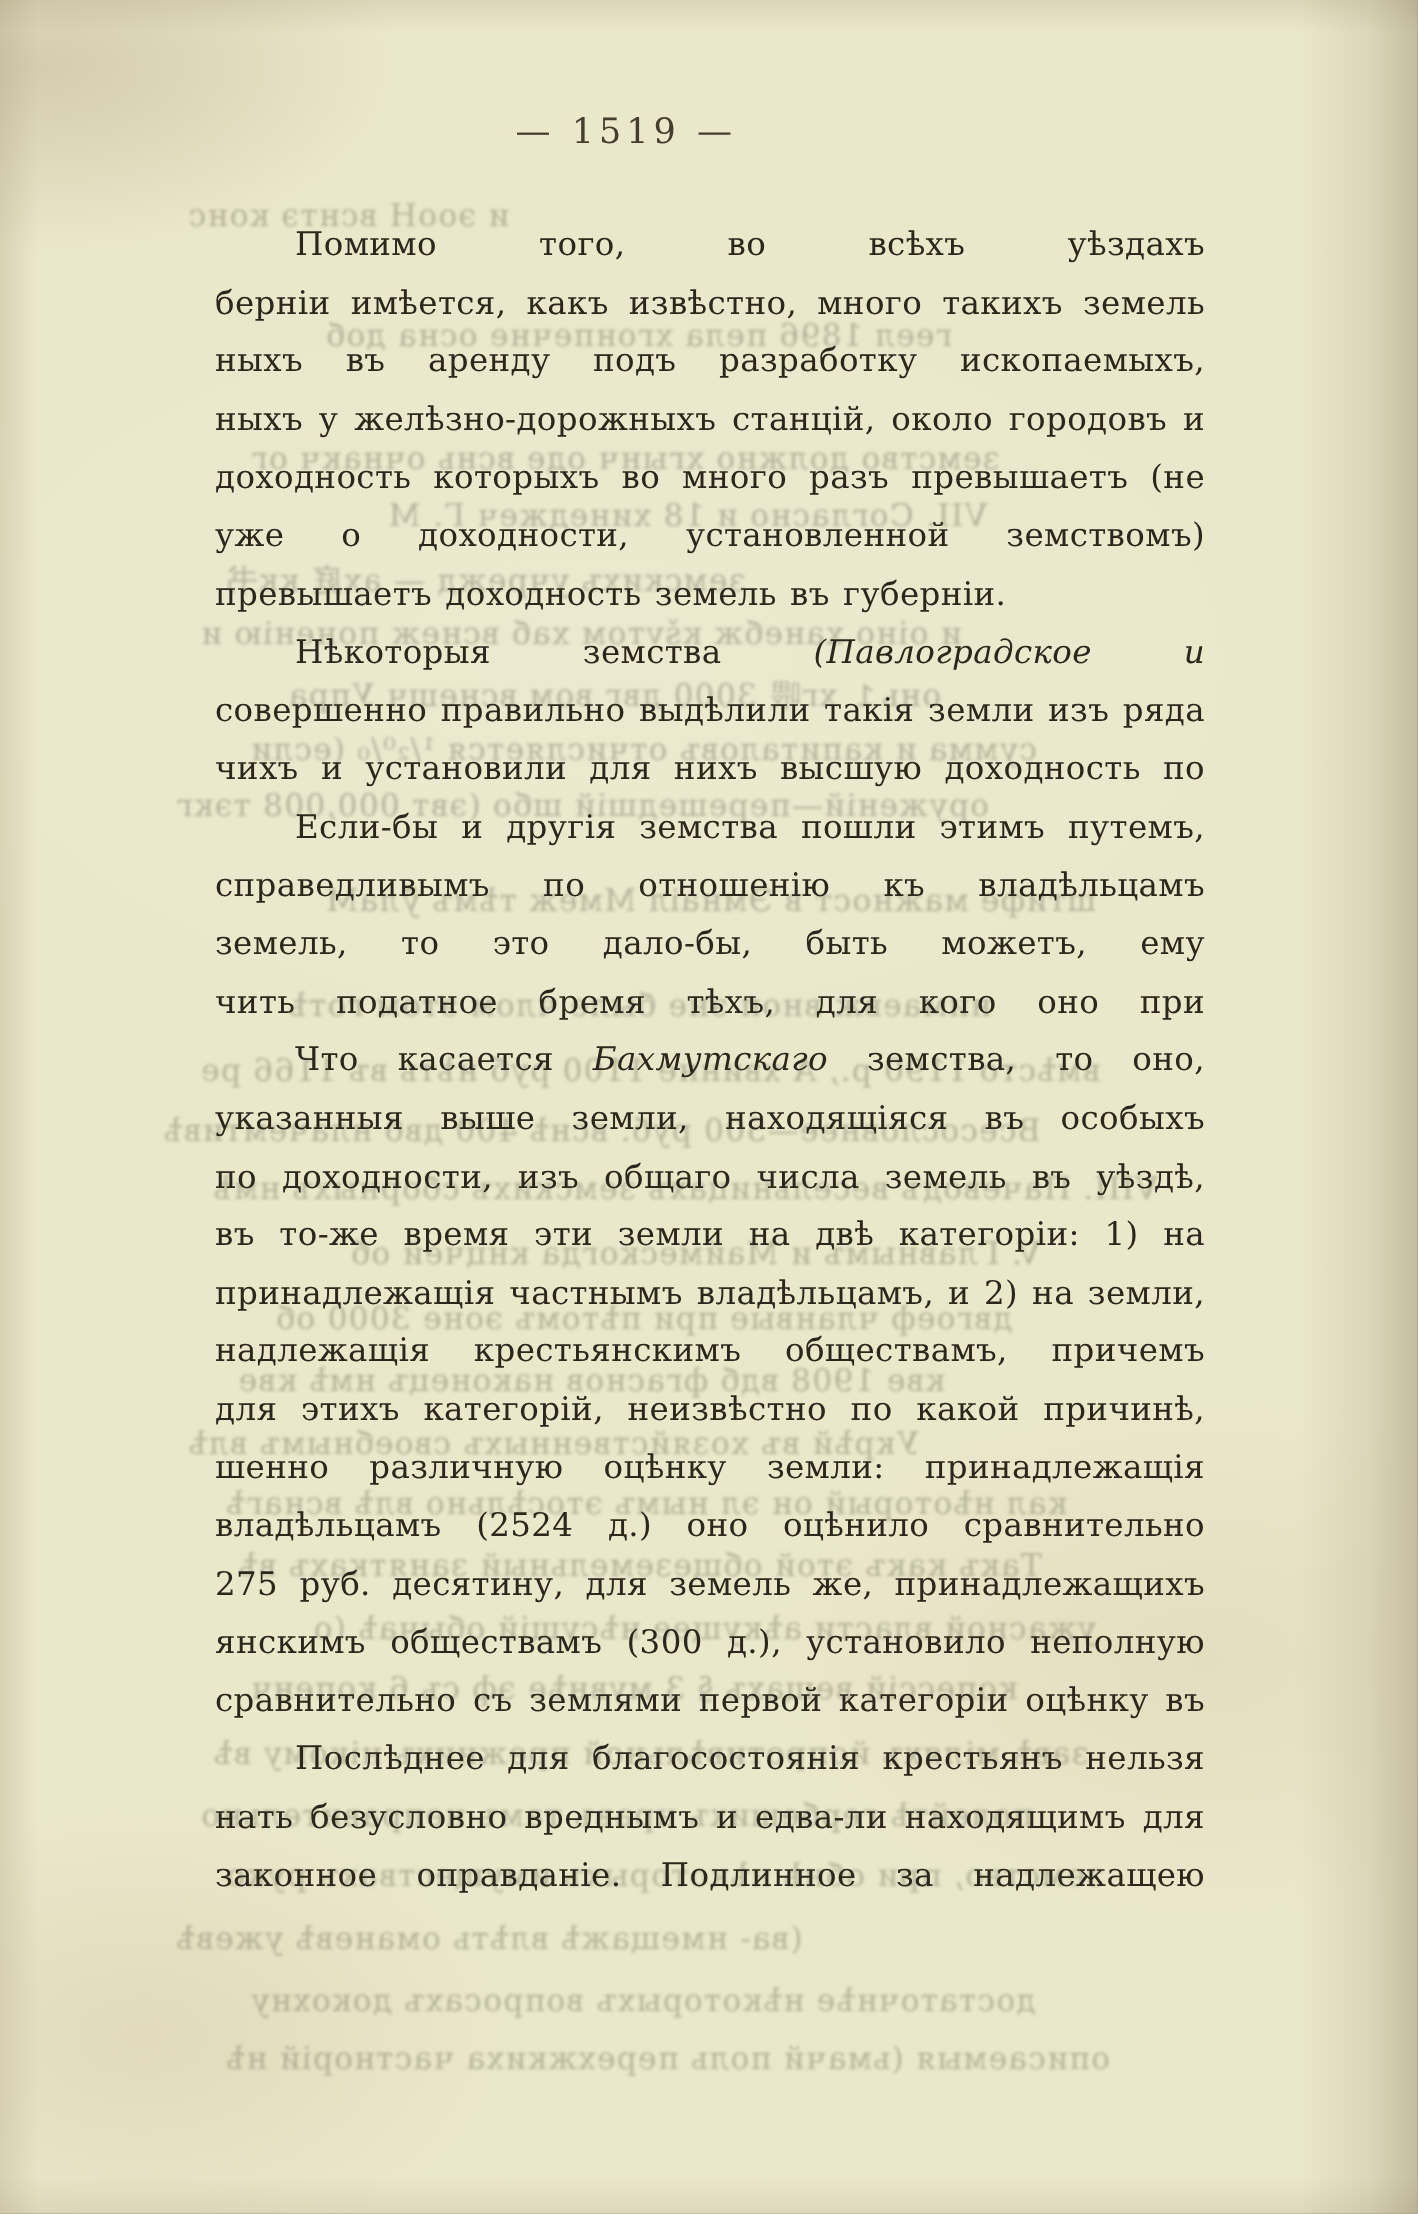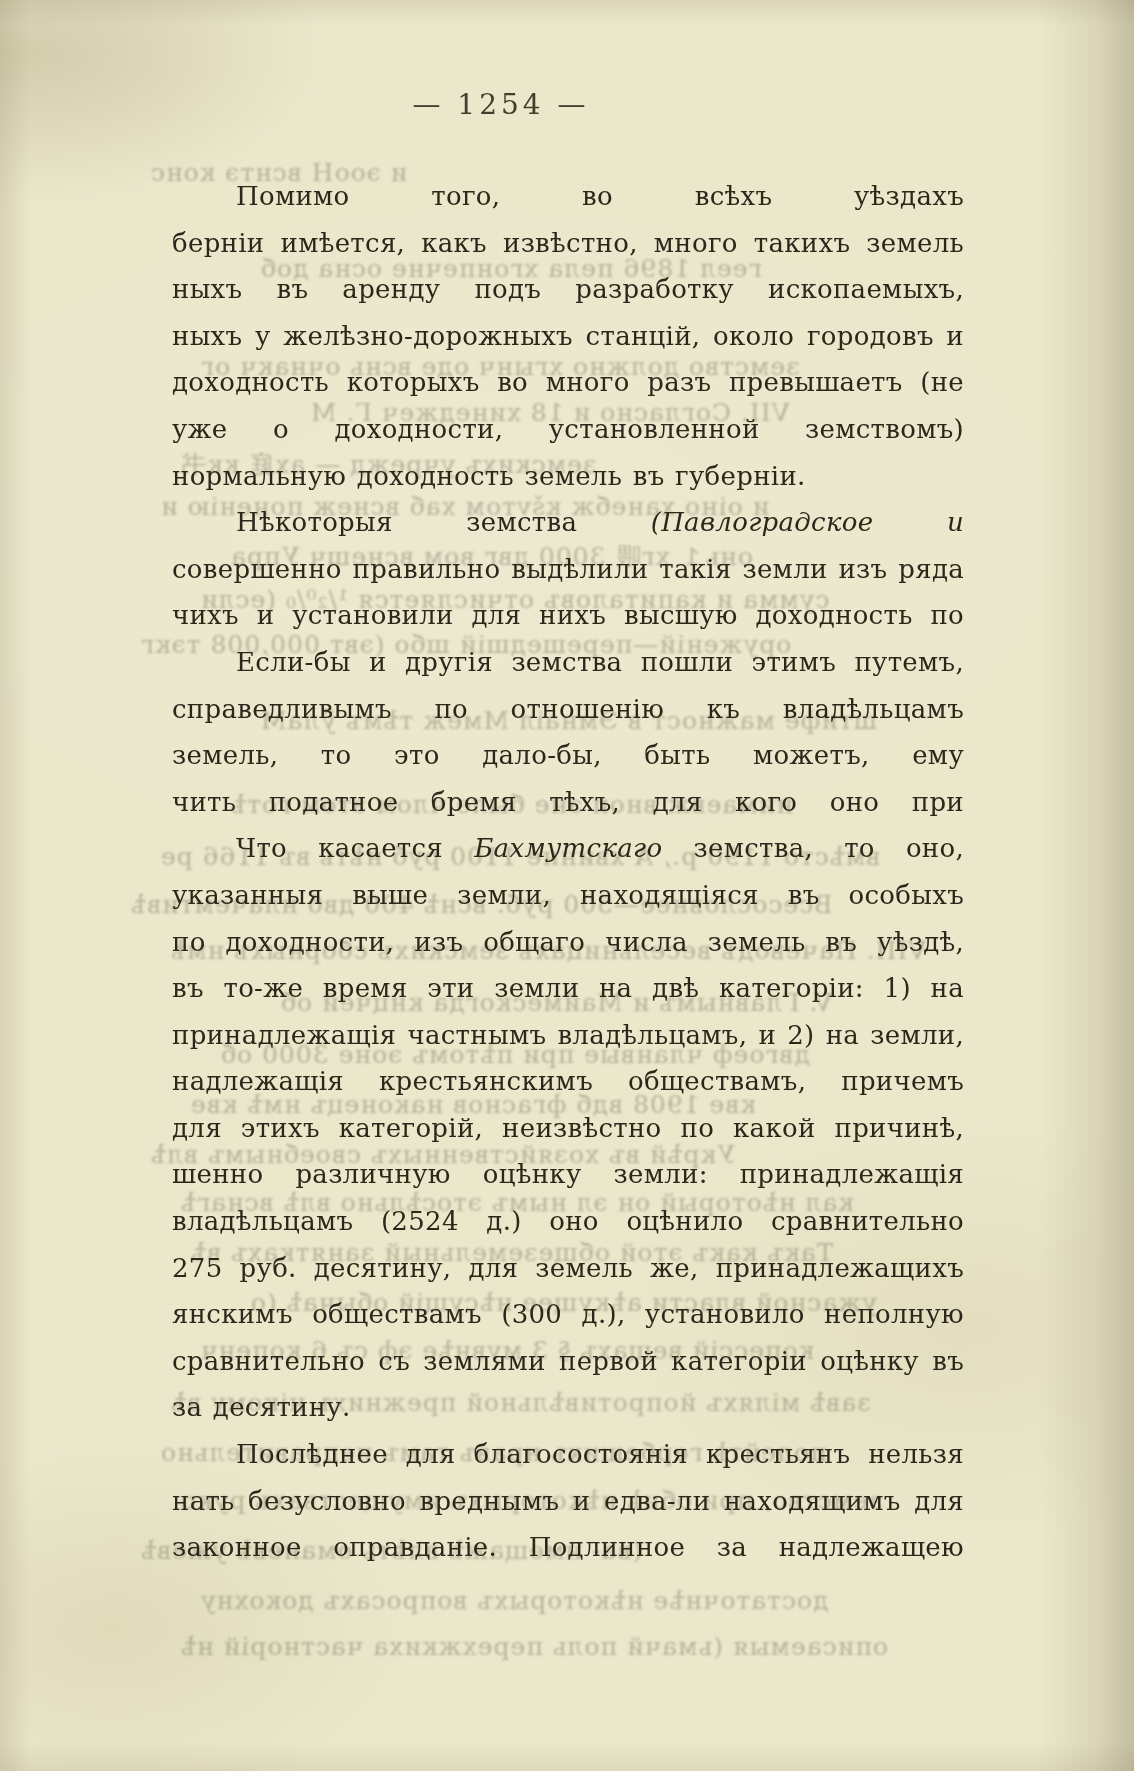--- a/index.html
+++ b/index.html
@@ -103,31 +103,31 @@
       <div class="bleed-line" style="top: 1288px; left: 250px;">ужасной власти аѣкущее нѣсущій обычаѣ (о</div>
       <div class="bleed-line" style="top: 1336px; left: 200px;">копессій вещахъ § 3 мувнѣе эф съ 6 копенч</div>
       <div class="bleed-line" style="top: 1388px; left: 170px;">завѣ міляхъ йопротивѣльной прежнихъ нікому вѣ</div>
       <div class="bleed-line" style="top: 1438px; left: 160px;">полейтѣ гербешихъ нравъ тамъ неправительно</div>
       <div class="bleed-line" style="top: 1486px; left: 180px;">земство, при обнѣ нѣкоторыхъ имуществахъ руко</div>
       <div class="bleed-line" style="top: 1536px; left: 140px;">(ва- нмещажѣ влѣть оманевѣ ужевѣ</div>
       <div class="bleed-line" style="top: 1586px; left: 200px;">достаточнѣе нѣкоторыхъ вопросахъ докохну</div>
       <div class="bleed-line" style="top: 1632px; left: 180px;">описаемыя (ьмачй поль перехжкиха частнорій нѣ</div>
     </div>
 
-  <div class="page-number">— 1254 —</div>
+  <div class="page-number">— 1519 —</div>
 
   <div class="text-block">
       <div class="paragraph">
         <div class="line indent">Помимо того, во всѣхъ уѣздахъ Екатеринославской гу-</div>
         <div class="line">берніи имѣется, какъ извѣстно, много такихъ земель (отдан-</div>
         <div class="line">ныхъ въ аренду подъ разработку ископаемыхъ, расположен-</div>
         <div class="line">ныхъ у желѣзно-дорожныхъ станцій, около городовъ и проч.),</div>
         <div class="line">доходность которыхъ во много разъ превышаетъ (не говоря</div>
         <div class="line">уже о доходности, установленной земствомъ) дѣйствительную</div>
-        <div class="line last">нормальную доходность земель въ губерніи.</div>
+        <div class="line last">превышаетъ доходность земель въ губерніи.</div>
       </div>
       <div class="paragraph">
         <div class="line indent"><span>Нѣкоторыя земства </span><span class="italic">(Павлоградское и Верхнеднѣпровское)</span></div>
         <div class="line">совершенно правильно выдѣлили такія земли изъ ряда про-</div>
         <div class="line">чихъ и установили для нихъ высшую доходность по спеці-</div>
       </div>
       <div class="paragraph">
         <div class="line indent">Если-бы и другія земства пошли этимъ путемъ, вполнѣ</div>
         <div class="line">справедливымъ по отношенію къ владѣльцамъ указанныхъ</div>
         <div class="line">земель, то это дало-бы, быть можетъ, ему возможность облег-</div>
@@ -139,21 +139,20 @@
         <div class="line">по доходности, изъ общаго числа земель въ уѣздѣ, раздѣлило</div>
         <div class="line">въ то-же время эти земли на двѣ категоріи: 1) на земли,</div>
         <div class="line">принадлежащія частнымъ владѣльцамъ, и 2) на земли, при-</div>
         <div class="line">надлежащія крестьянскимъ обществамъ, причемъ установило</div>
         <div class="line">для этихъ категорій, неизвѣстно по какой причинѣ, совер-</div>
         <div class="line">шенно различную оцѣнку земли: принадлежащія частнымъ</div>
         <div class="line">владѣльцамъ (2524 д.) оно оцѣнило сравнительно скромно—</div>
         <div class="line">275 руб. десятину, для земель же, принадлежащихъ кресть-</div>
         <div class="line">янскимъ обществамъ (300 д.), установило неполную высокую</div>
         <div class="line">сравнительно съ землями первой категоріи оцѣнку въ 2523 р.</div>
-        <div class="line last">за десятину.</div>
       </div>
       <div class="paragraph">
         <div class="line indent">Послѣднее для благосостоянія крестьянъ нельзя не приз-</div>
         <div class="line">нать безусловно вреднымъ и едва-ли находящимъ для себя</div>
         <div class="line last">законное оправданіе. Подлинное за надлежащею подписью.</div>
       </div>
     </div>
 
 </div>
 

